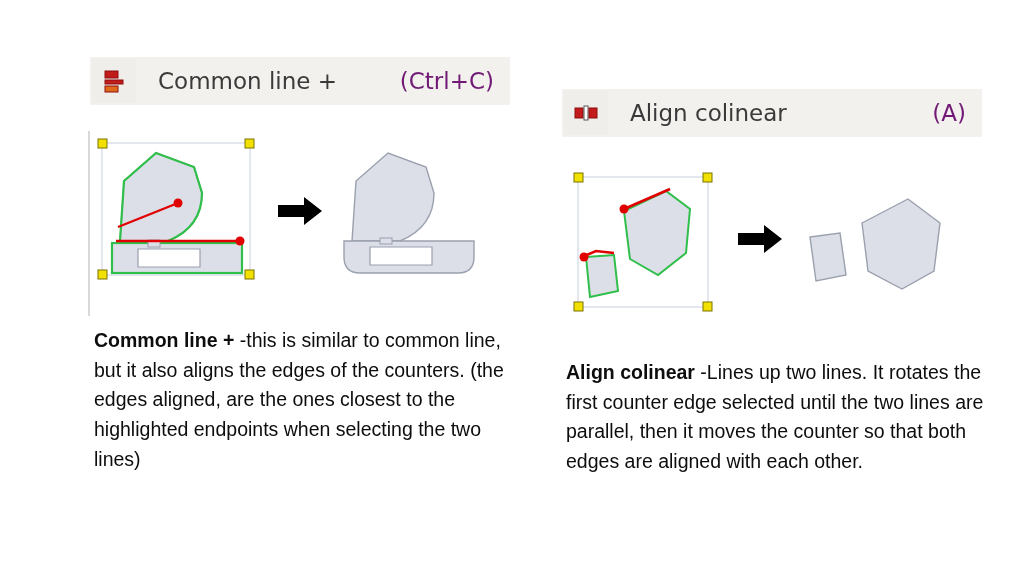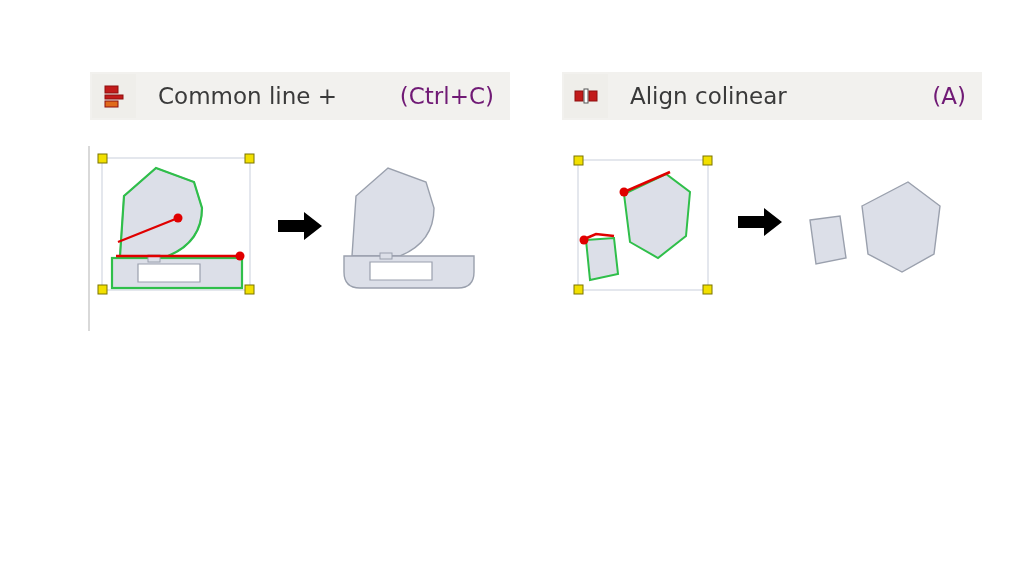--- a/index.html
+++ b/index.html
@@ -17,26 +17,26 @@
   }
   .slide {
     position: absolute;
     left: 0; top: 0;
     width: 1024px;
     height: 576px;
     background: #ffffff;
   }
   .column {
     position: absolute;
-    top: 16px;
+    top: 1px;
     width: 470px;
     height: 472px;
   }
   .col-left  { left: 70px; }
-  .col-right { left: 542px; }
+  .col-right { left: 542px; margin-top: 32px; }
 
   
   .menu-bar {
     position: absolute;
     top: 56px;
     left: 20px;
     width: 420px;
     height: 48px;
     background: #f2f1ee;
     display: flex;
@@ -148,20 +148,23 @@
           <path d="M188 74 L214 74 L214 66 L232 80 L214 94 L214 86 L188 86 Z" fill="#000000"></path>
         </g>
 
         <path d="M262 110 L266 50 L298 22 L336 36 L344 62 Q344 96 310 110 Z" fill="#dcdfe8" stroke="#9aa0ad" stroke-width="1.4"></path>
         <path d="M254 110 L384 110 L384 126 Q384 142 368 142 L270 142 Q254 142 254 126 Z" fill="#dcdfe8" stroke="#9aa0ad" stroke-width="1.4"></path>
         <path d="M280 116 L342 116 L342 134 L280 134 Z" fill="#ffffff" stroke="#9aa0ad" stroke-width="1.2"></path>
         <rect x="290" y="107" width="12" height="6" fill="#dcdfe8" stroke="#9aa0ad" stroke-width="1"></rect>
       </svg>
     </div>
 
+    <div class="desc">
+      <b>Common line + </b><span>-this is similar to common line, but it also aligns the edges of the counters. (the edges aligned, are the ones closest to the highlighted endpoints when selecting the two lines)</span>
+    </div>
   </div>
 
   <div class="column col-right">
 
     <div class="menu-bar">
       <div class="menu-icon-box">
         <svg width="32" height="32" viewBox="0 0 32 32">
           <rect x="5" y="11" width="8" height="10" fill="#c21b1b" stroke="#8e0f0f" stroke-width="1"></rect>
           <rect x="14" y="9" width="4" height="14" fill="#ffffff" stroke="#555555" stroke-width="1"></rect>
           <rect x="19" y="11" width="8" height="10" fill="#c21b1b" stroke="#8e0f0f" stroke-width="1"></rect>
@@ -193,15 +196,18 @@
         <g>
           <path d="M176 70 L202 70 L202 62 L220 76 L202 90 L202 82 L176 82 Z" fill="#000000"></path>
         </g>
 
         <path d="M248 74 L278 70 L284 112 L254 118 Z" fill="#dcdfe8" stroke="#9aa0ad" stroke-width="1.4"></path>
 
         <path d="M300 60 L346 36 L378 60 L372 108 L340 126 L306 108 Z" fill="#dcdfe8" stroke="#9aa0ad" stroke-width="1.4"></path>
       </svg>
     </div>
 
+    <div class="desc">
+      <b>Align colinear </b><span>-Lines up two lines. It rotates the first counter edge selected until the two lines are parallel, then it moves the counter so that both edges are aligned with each other.</span>
+    </div>
   </div>
 
 </div>
 
 </body></html>

